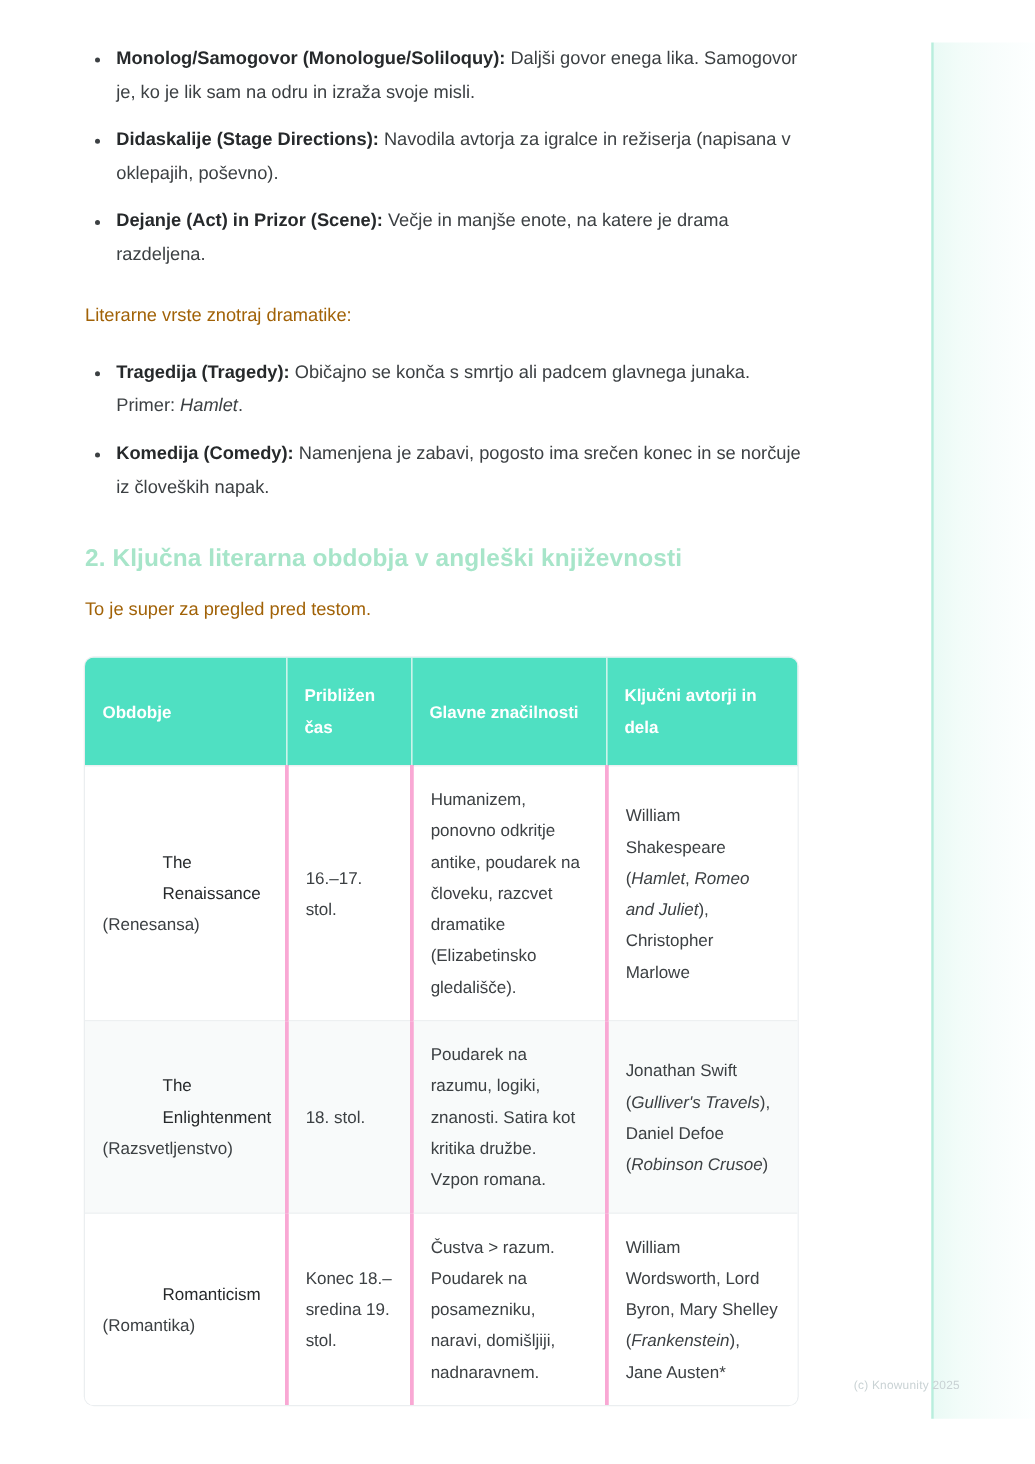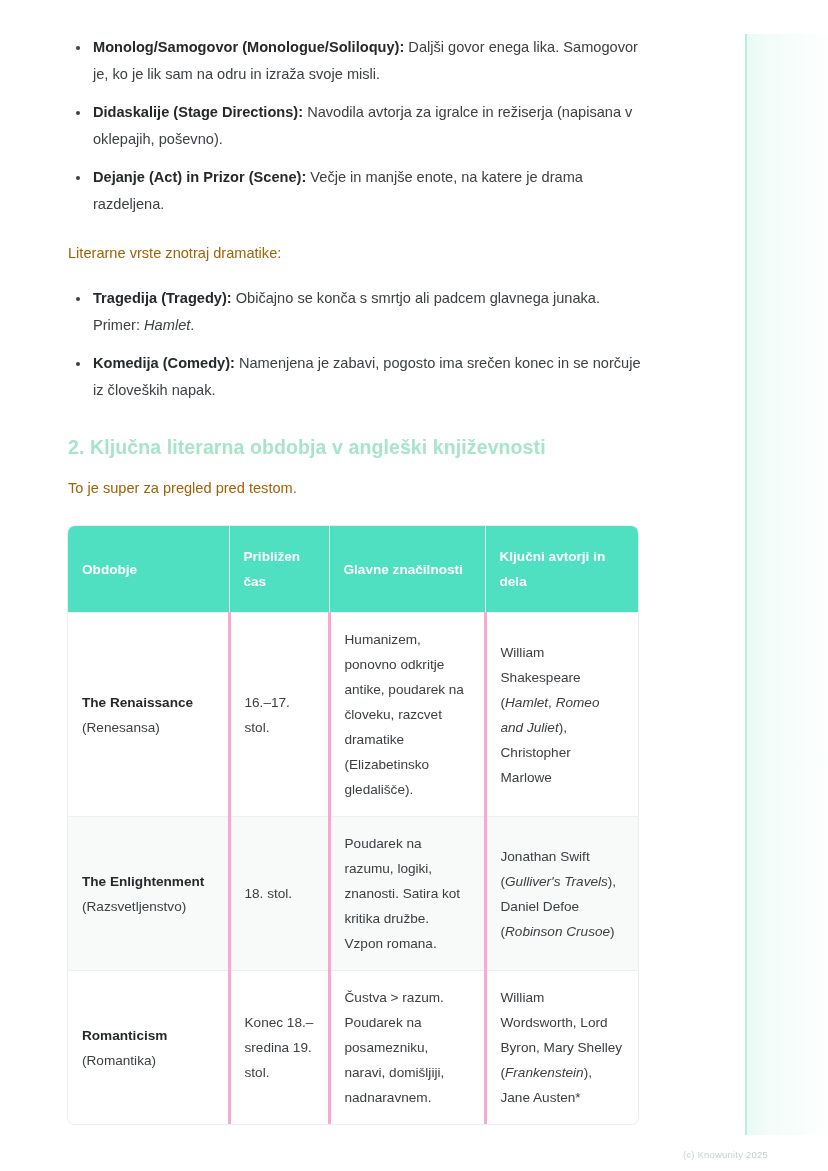--- a/index.html
+++ b/index.html
@@ -31,21 +31,20 @@
     pointer-events: none;
   }
   #watermark {
     position: absolute;
     left: 683px;
     top: 1103px;
     font-size: 9.5px;
     letter-spacing: .2px;
     color: #c9d2d4;
     white-space: nowrap;
-    margin-top: 46px;
   }
 
   
   #content {
     position: absolute;
     left: 68px;
     top: 34px;
     width: 576px;
   }
 
@@ -132,21 +131,21 @@
     padding: 14px 14px;
     vertical-align: middle;
     border-top: 1px solid #edf0f1;
     border-right: 3px solid #f9a8d4;
     color: #3c4043;
     background: #ffffff;
   }
   table.periods tbody td:last-child { border-right: none; }
   table.periods tbody tr.alt td { background: #f8fafa; }
   table.periods tbody td.col-period { }
-  table.periods tbody td.col-period .en { font-weight: bold; color: #26292b; display:block; }
+  table.periods tbody td.col-period .en { font-weight: normal; color: #26292b; display:block;margin-left:48px; }
   table.periods tbody td.col-period .sl { display:block; }
   table.periods tbody td i { font-style: italic; }
 
   
   .rich i { font-style: italic; }
 </style>
 </head>
 <body>
 
 <div id="right-strip"></div>

